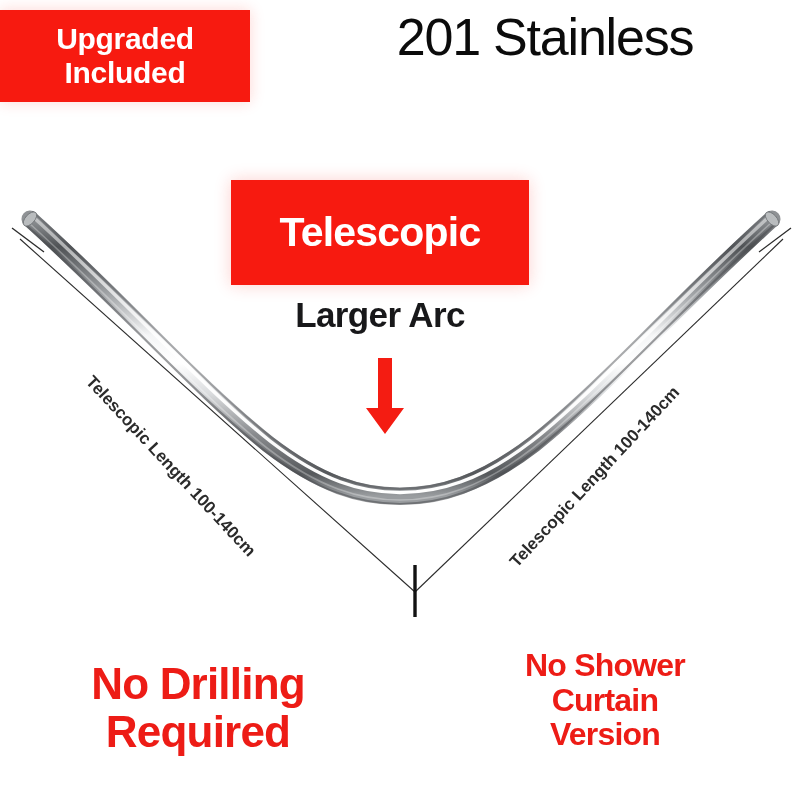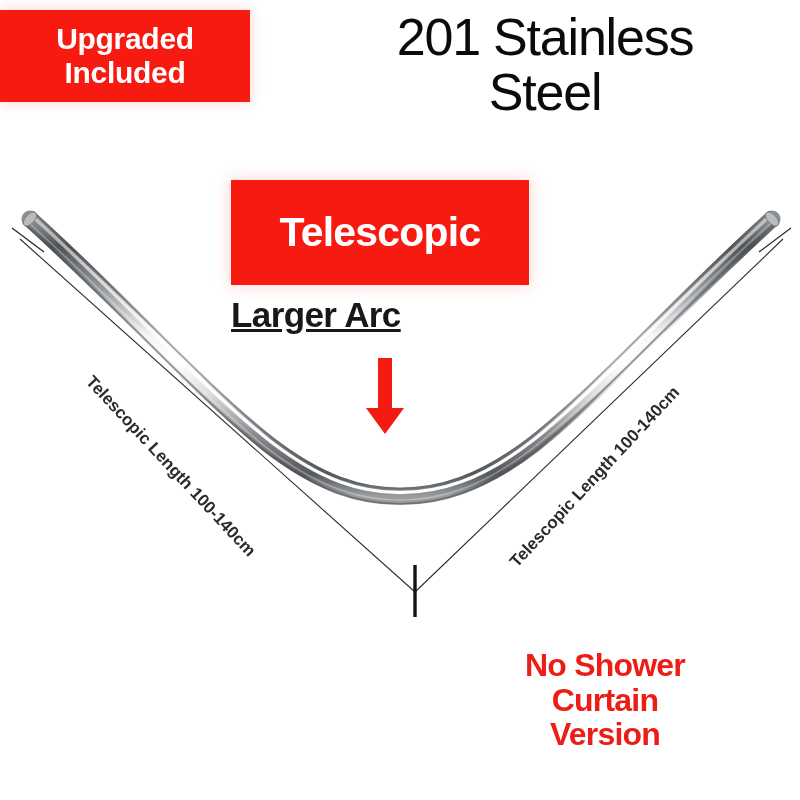--- a/index.html
+++ b/index.html
@@ -78,27 +78,26 @@
     letter-spacing: -0.8px;
     text-align: center;
     white-space: nowrap;
   }
 
   #larger-arc {
     position: absolute;
     left: 231px;
     top: 295px;
     width: 298px;
-    text-align: left;
+    text-align: center;
     color: #18181a;
     font-size: 35px;
     font-weight: bold;
     letter-spacing: -0.6px;
     white-space: nowrap;
-    text-decoration: underline;
   }
 
   
   .bottom-callout {
     position: absolute;
     color: #ED1C16;
     font-weight: bold;
     text-align: center;
     line-height: 1.08;
     letter-spacing: -0.8px;
@@ -261,32 +260,35 @@
     </g>
   </svg>
 
   <div id="upgraded-badge">
     <span class="bline">Upgraded</span>
     <span class="bline">Included</span>
   </div>
 
   <div id="headline">
     <span class="hline">201 Stainless</span>
-    <span class="hline">Steel</span>
   </div>
 
   <div id="type-banner">
     <span class="tline">Telescopic</span>
   </div>
 
   <div id="larger-arc">Larger Arc</div>
 
   <div class="dim-label" id="dim-label-left">Telescopic Length 100-140cm</div>
   <div class="dim-label" id="dim-label-right">Telescopic Length 100-140cm</div>
 
+  <div class="bottom-callout" id="no-drilling">
+    <span class="cline">No Drilling</span>
+    <span class="cline">Required</span>
+  </div>
 
   <div class="bottom-callout" id="no-curtain">
     <span class="cline">No Shower</span>
     <span class="cline">Curtain</span>
     <span class="cline">Version</span>
   </div>
 
 </div>
 
 </body></html>

